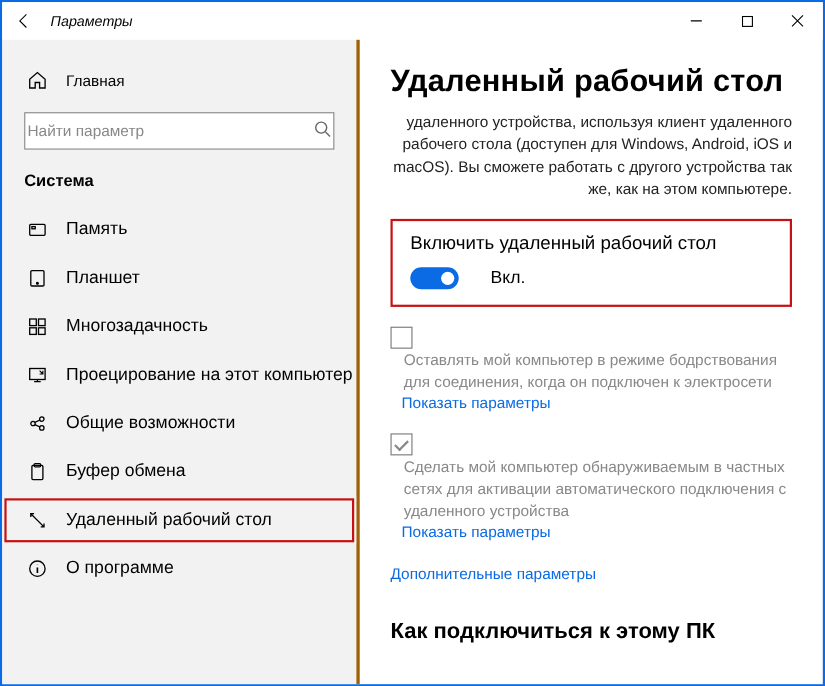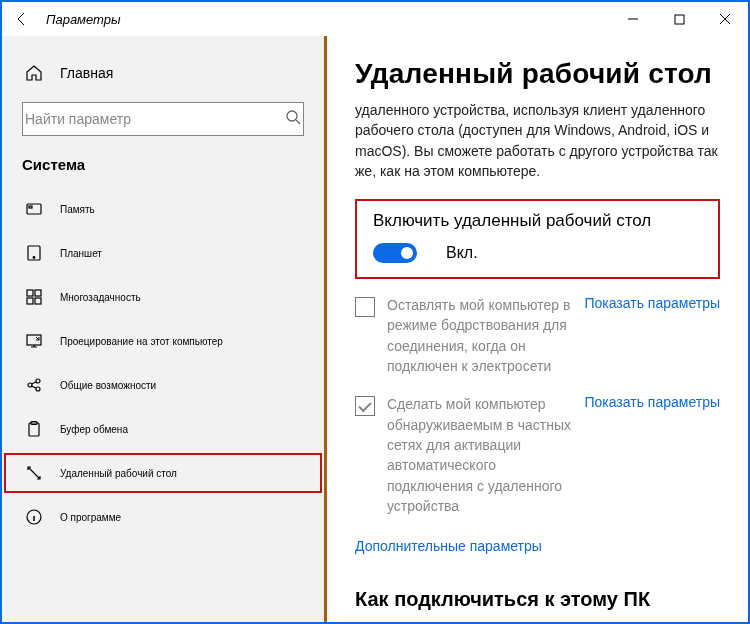--- a/index.html
+++ b/index.html
@@ -39,45 +39,45 @@
   .searchbox input {
     flex:1; border:none; outline:none; font-size:14px; background:transparent; color:#333;
   }
   .searchbox input::placeholder { color:#888; }
   .section-title { font-size:15px; font-weight:600; padding:4px 20px 14px 20px; }
   .nav { flex:1; overflow-y:auto; }
   .nav-item {
     display:flex; align-items:center; height:44px; padding-left:20px; cursor:pointer; position:relative;
   }
   .nav-item .icon { width:24px; display:flex; justify-content:center; align-items:center; }
-  .nav-item .lbl { font-size:10px; margin-left:14px; color:#000; }
+  .nav-item .lbl { font-size:16px; margin-left:14px; color:#000; }
   .nav-item.selected {
     background:#f2f2f2;
   }
   .nav-item.highlight-box {
     outline: 2px solid #c51111; outline-offset:-4px;
   }
   .content {
     flex:1; padding: 22px 28px 0 28px; overflow-y:auto; position:relative;
   }
   .page-title { font-size:28px; font-weight:600; margin-bottom:10px; letter-spacing:0.2px; }
-  .desc { font-size:14px; color:#222; line-height:1.45; margin-bottom:18px; }
+  .desc { font-size:14px; color:#222; line-height:1.45; margin-bottom:18px;text-align:right; }
   .toggle-card {
     border: 2px solid #c51111; padding: 10px 16px 14px 16px; margin-bottom:16px;
   }
   .toggle-card .ttitle { font-size:17px; margin-bottom:12px; }
   .toggle-row { display:flex; align-items:center; }
   .toggle {
     width:44px; height:20px; border-radius:10px; background:#0a6be4; position:relative; cursor:pointer;
   }
   .toggle .knob {
     width:12px; height:12px; border-radius:50%; background:#fff; position:absolute; top:4px; right:4px;
   }
   .toggle-label { margin-left:29px; font-size:16px; }
-  .opt-row { display:flex; align-items:flex-start; margin: 16px 0 18px 0; }
+  .opt-row { display:flex; align-items:flex-start; margin: 16px 0 18px 0; flex-direction: column; }
   .opt-row .chk {
     width:20px; height:20px; border:1px solid #767676; margin-top:2px; flex-shrink:0; position:relative;
   }
   .opt-row .chk.checked::after {
     content:""; position:absolute; left:3px; top:5px; width:10px; height:5px;
     border-left:2px solid #888; border-bottom:2px solid #888; transform:rotate(-45deg);
   }
   .opt-row .otext { font-size:14px; color:#888; margin-left:12px; flex:1; line-height:1.45; }
   .opt-row .link { font-size:14px; color:#0a6be4; cursor:pointer; margin-left:10px; white-space:nowrap; }
   .extra-link { font-size:14px; color:#0a6be4; cursor:pointer; margin:4px 0 28px 0; display:inline-block; }

